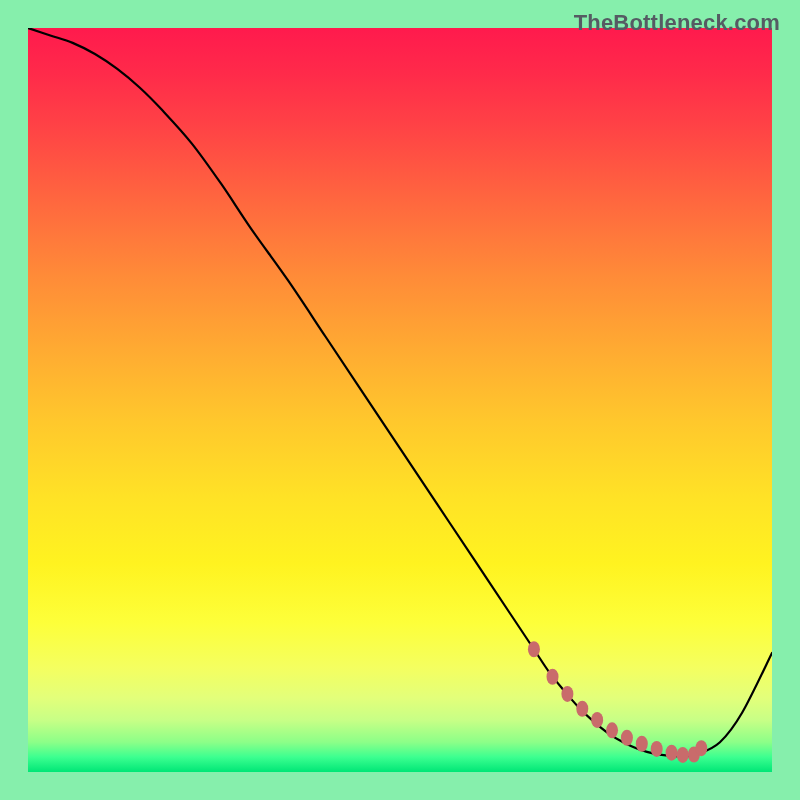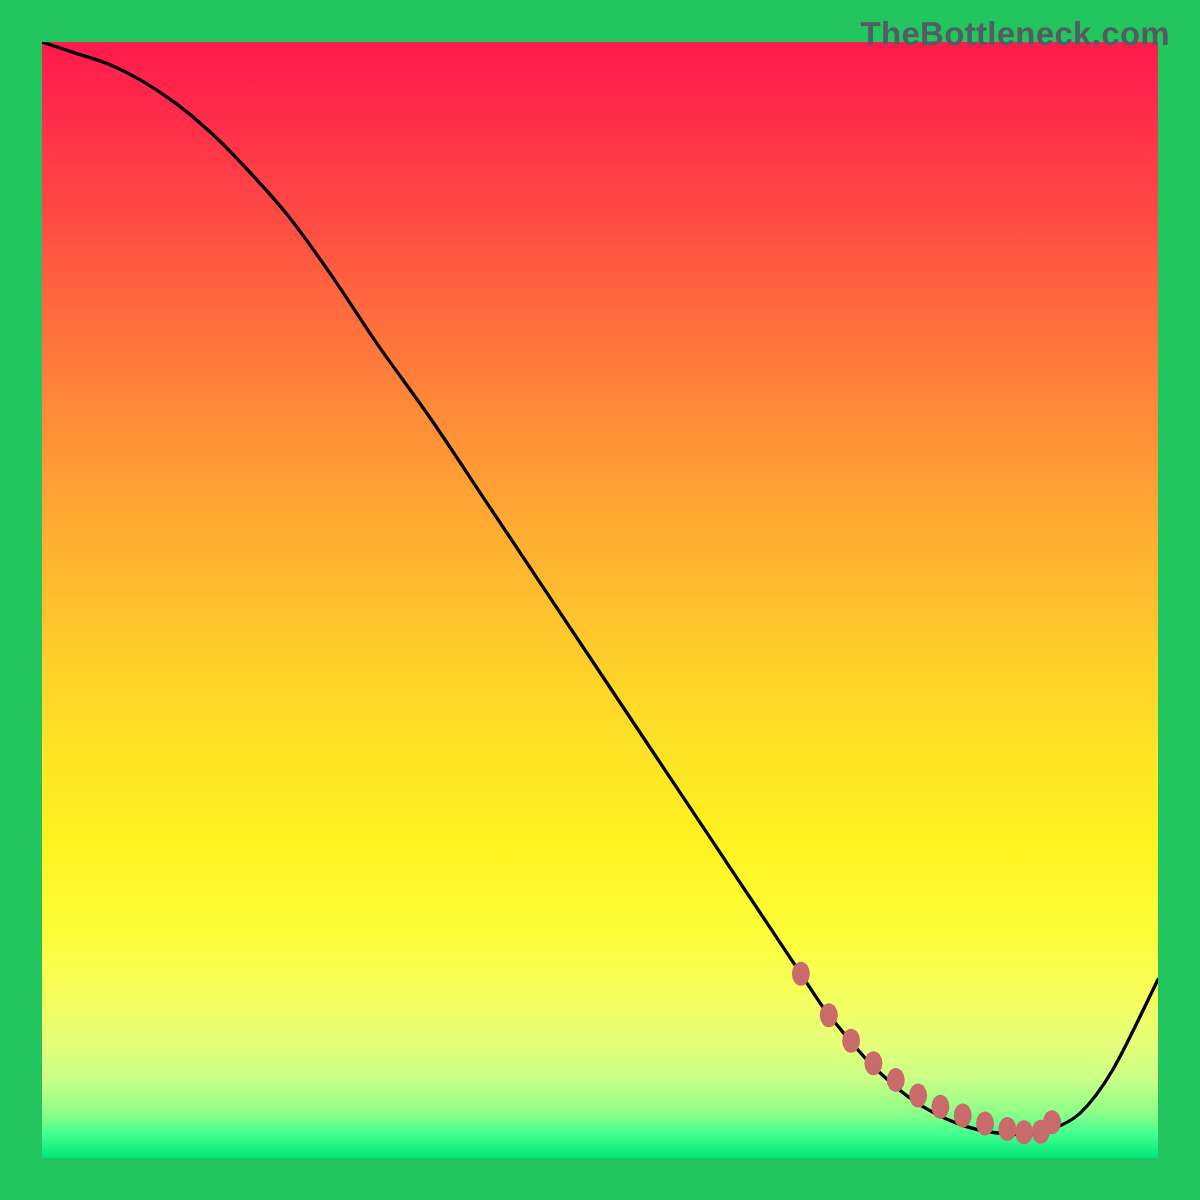--- a/index.html
+++ b/index.html
@@ -1,21 +1,21 @@
 <!DOCTYPE html>
 <html><head>
 <meta charset="utf-8">
 <style>
   * { margin: 0; padding: 0; box-sizing: border-box; }
   html, body { width: 800px; height: 800px; overflow: hidden; background: #000; }
   .frame {
     position: relative;
     width: 800px;
     height: 800px;
-    background: #22c55e;
+    background: #86efac;
   }
   .plot-area {
     position: absolute;
     left: 28px;
     top: 28px;
     width: 744px;
     height: 744px;
     overflow: hidden;
   }
   .gradient-bg {

